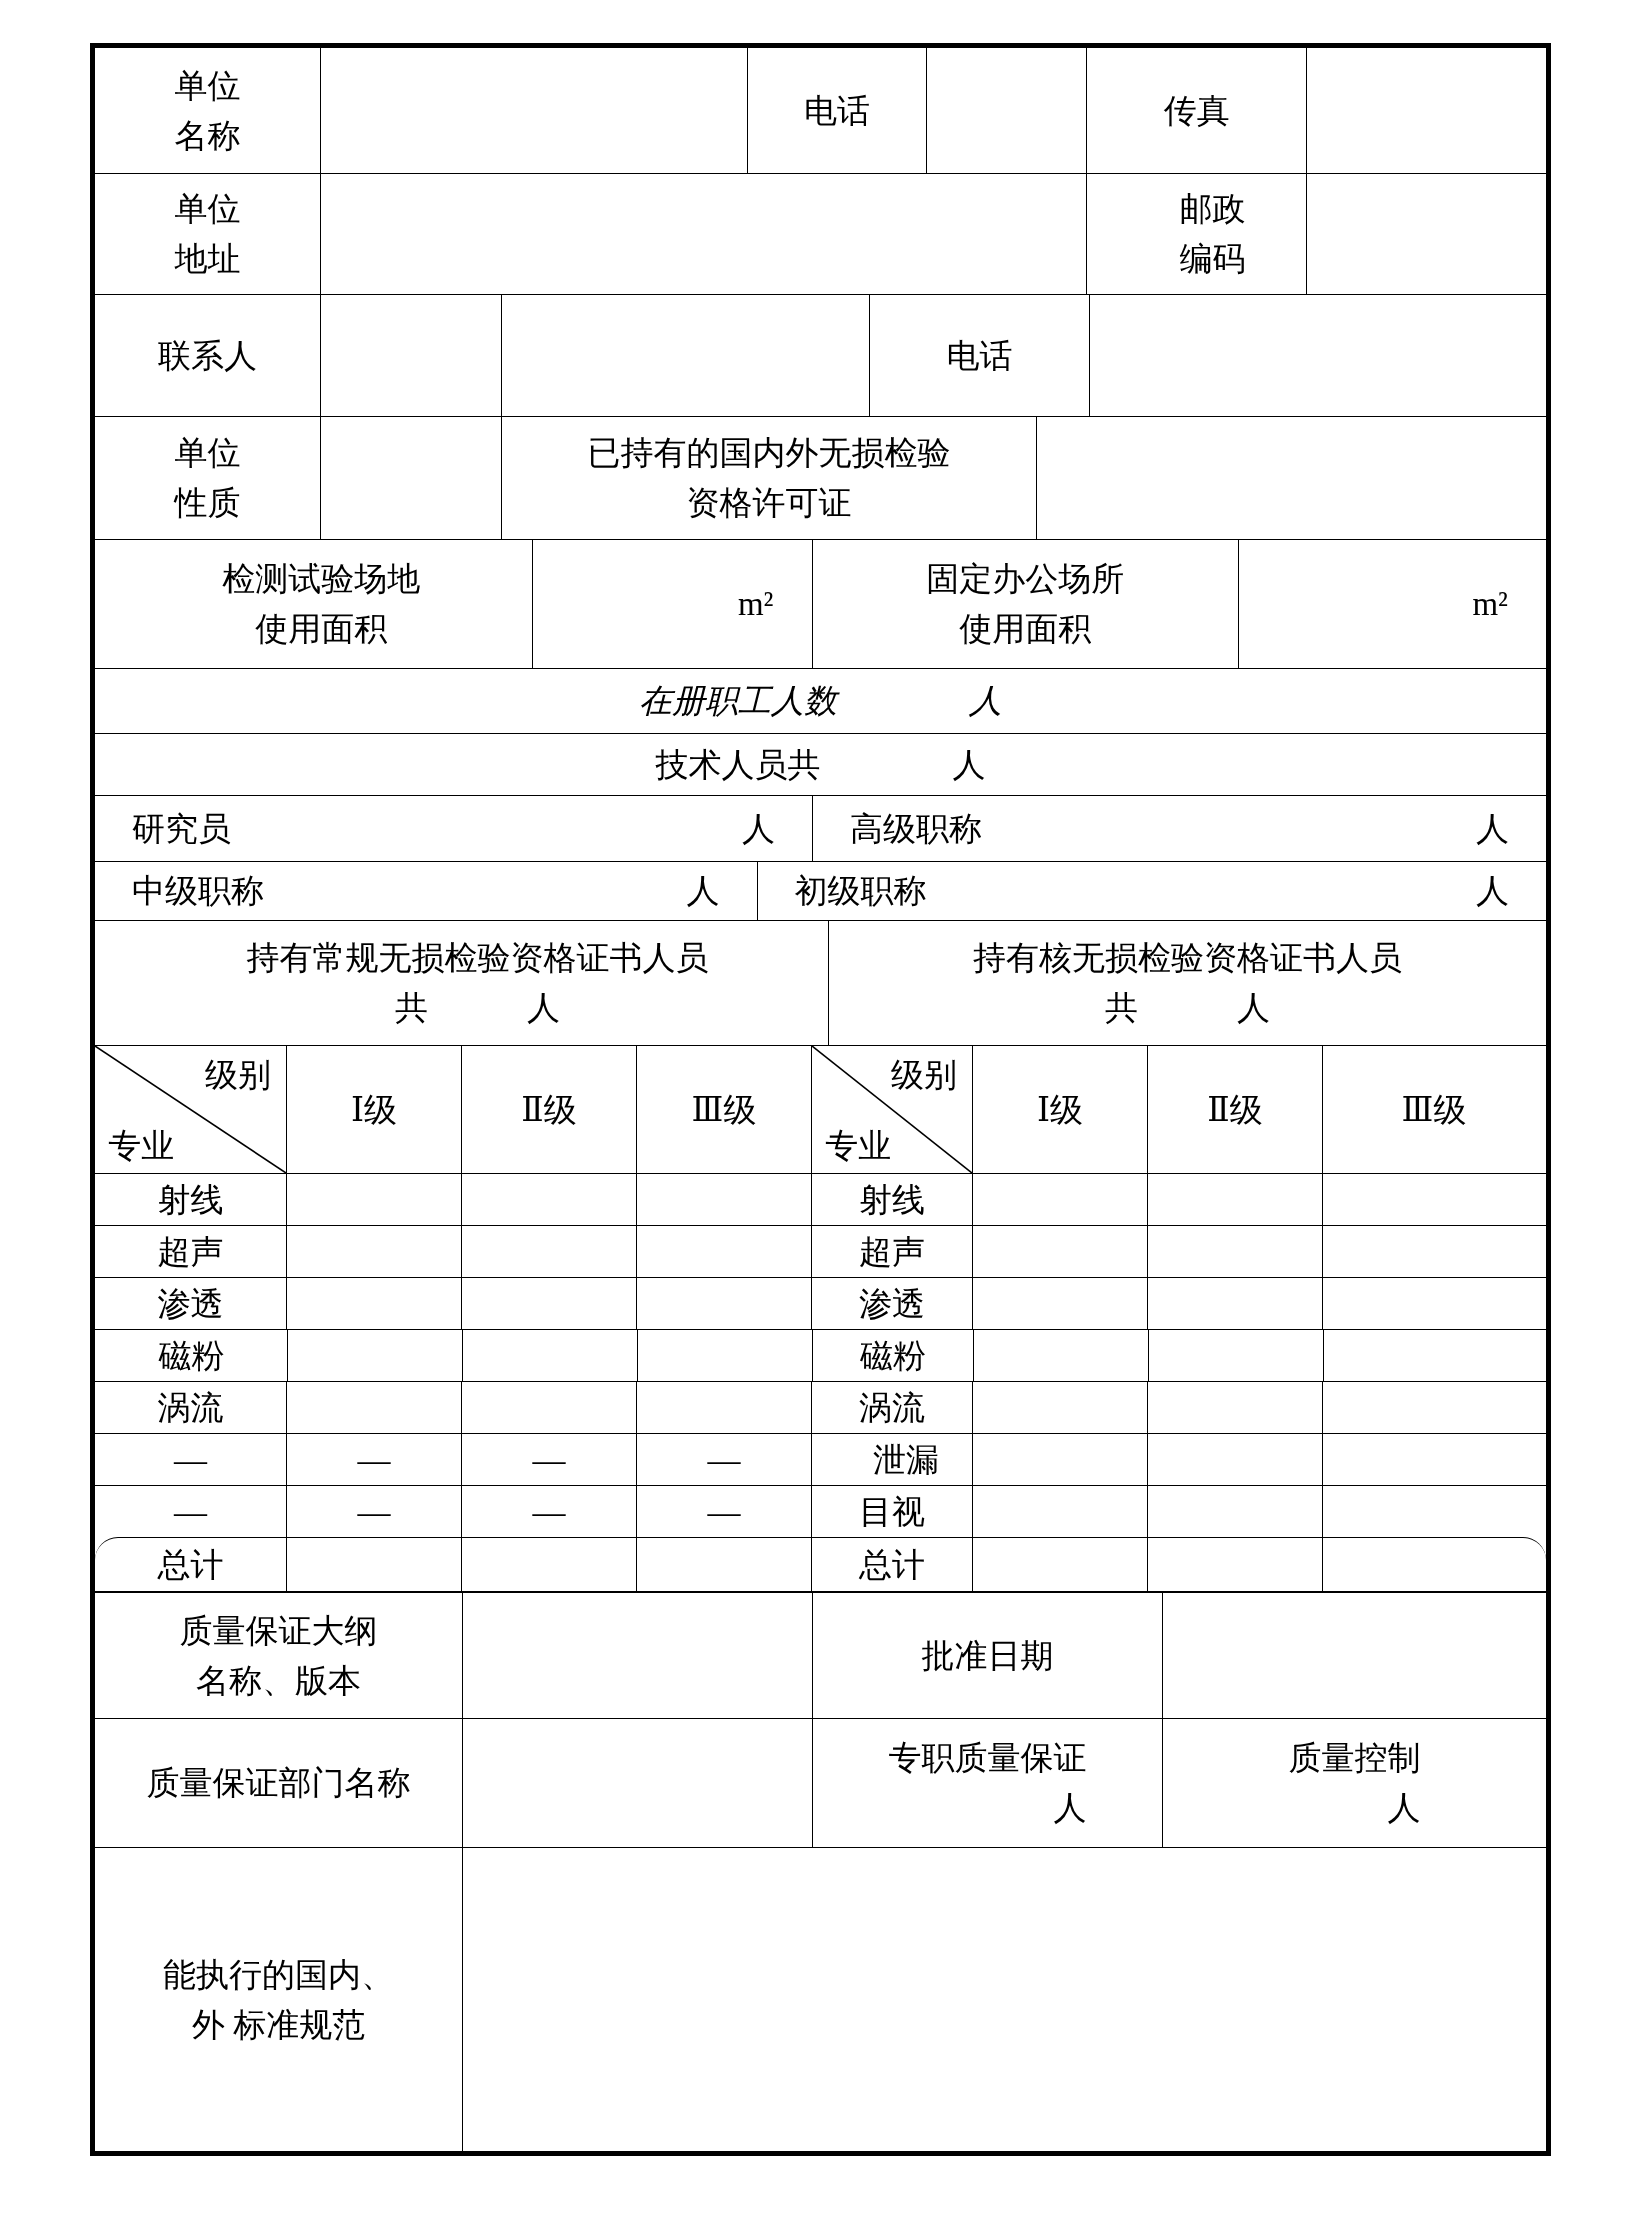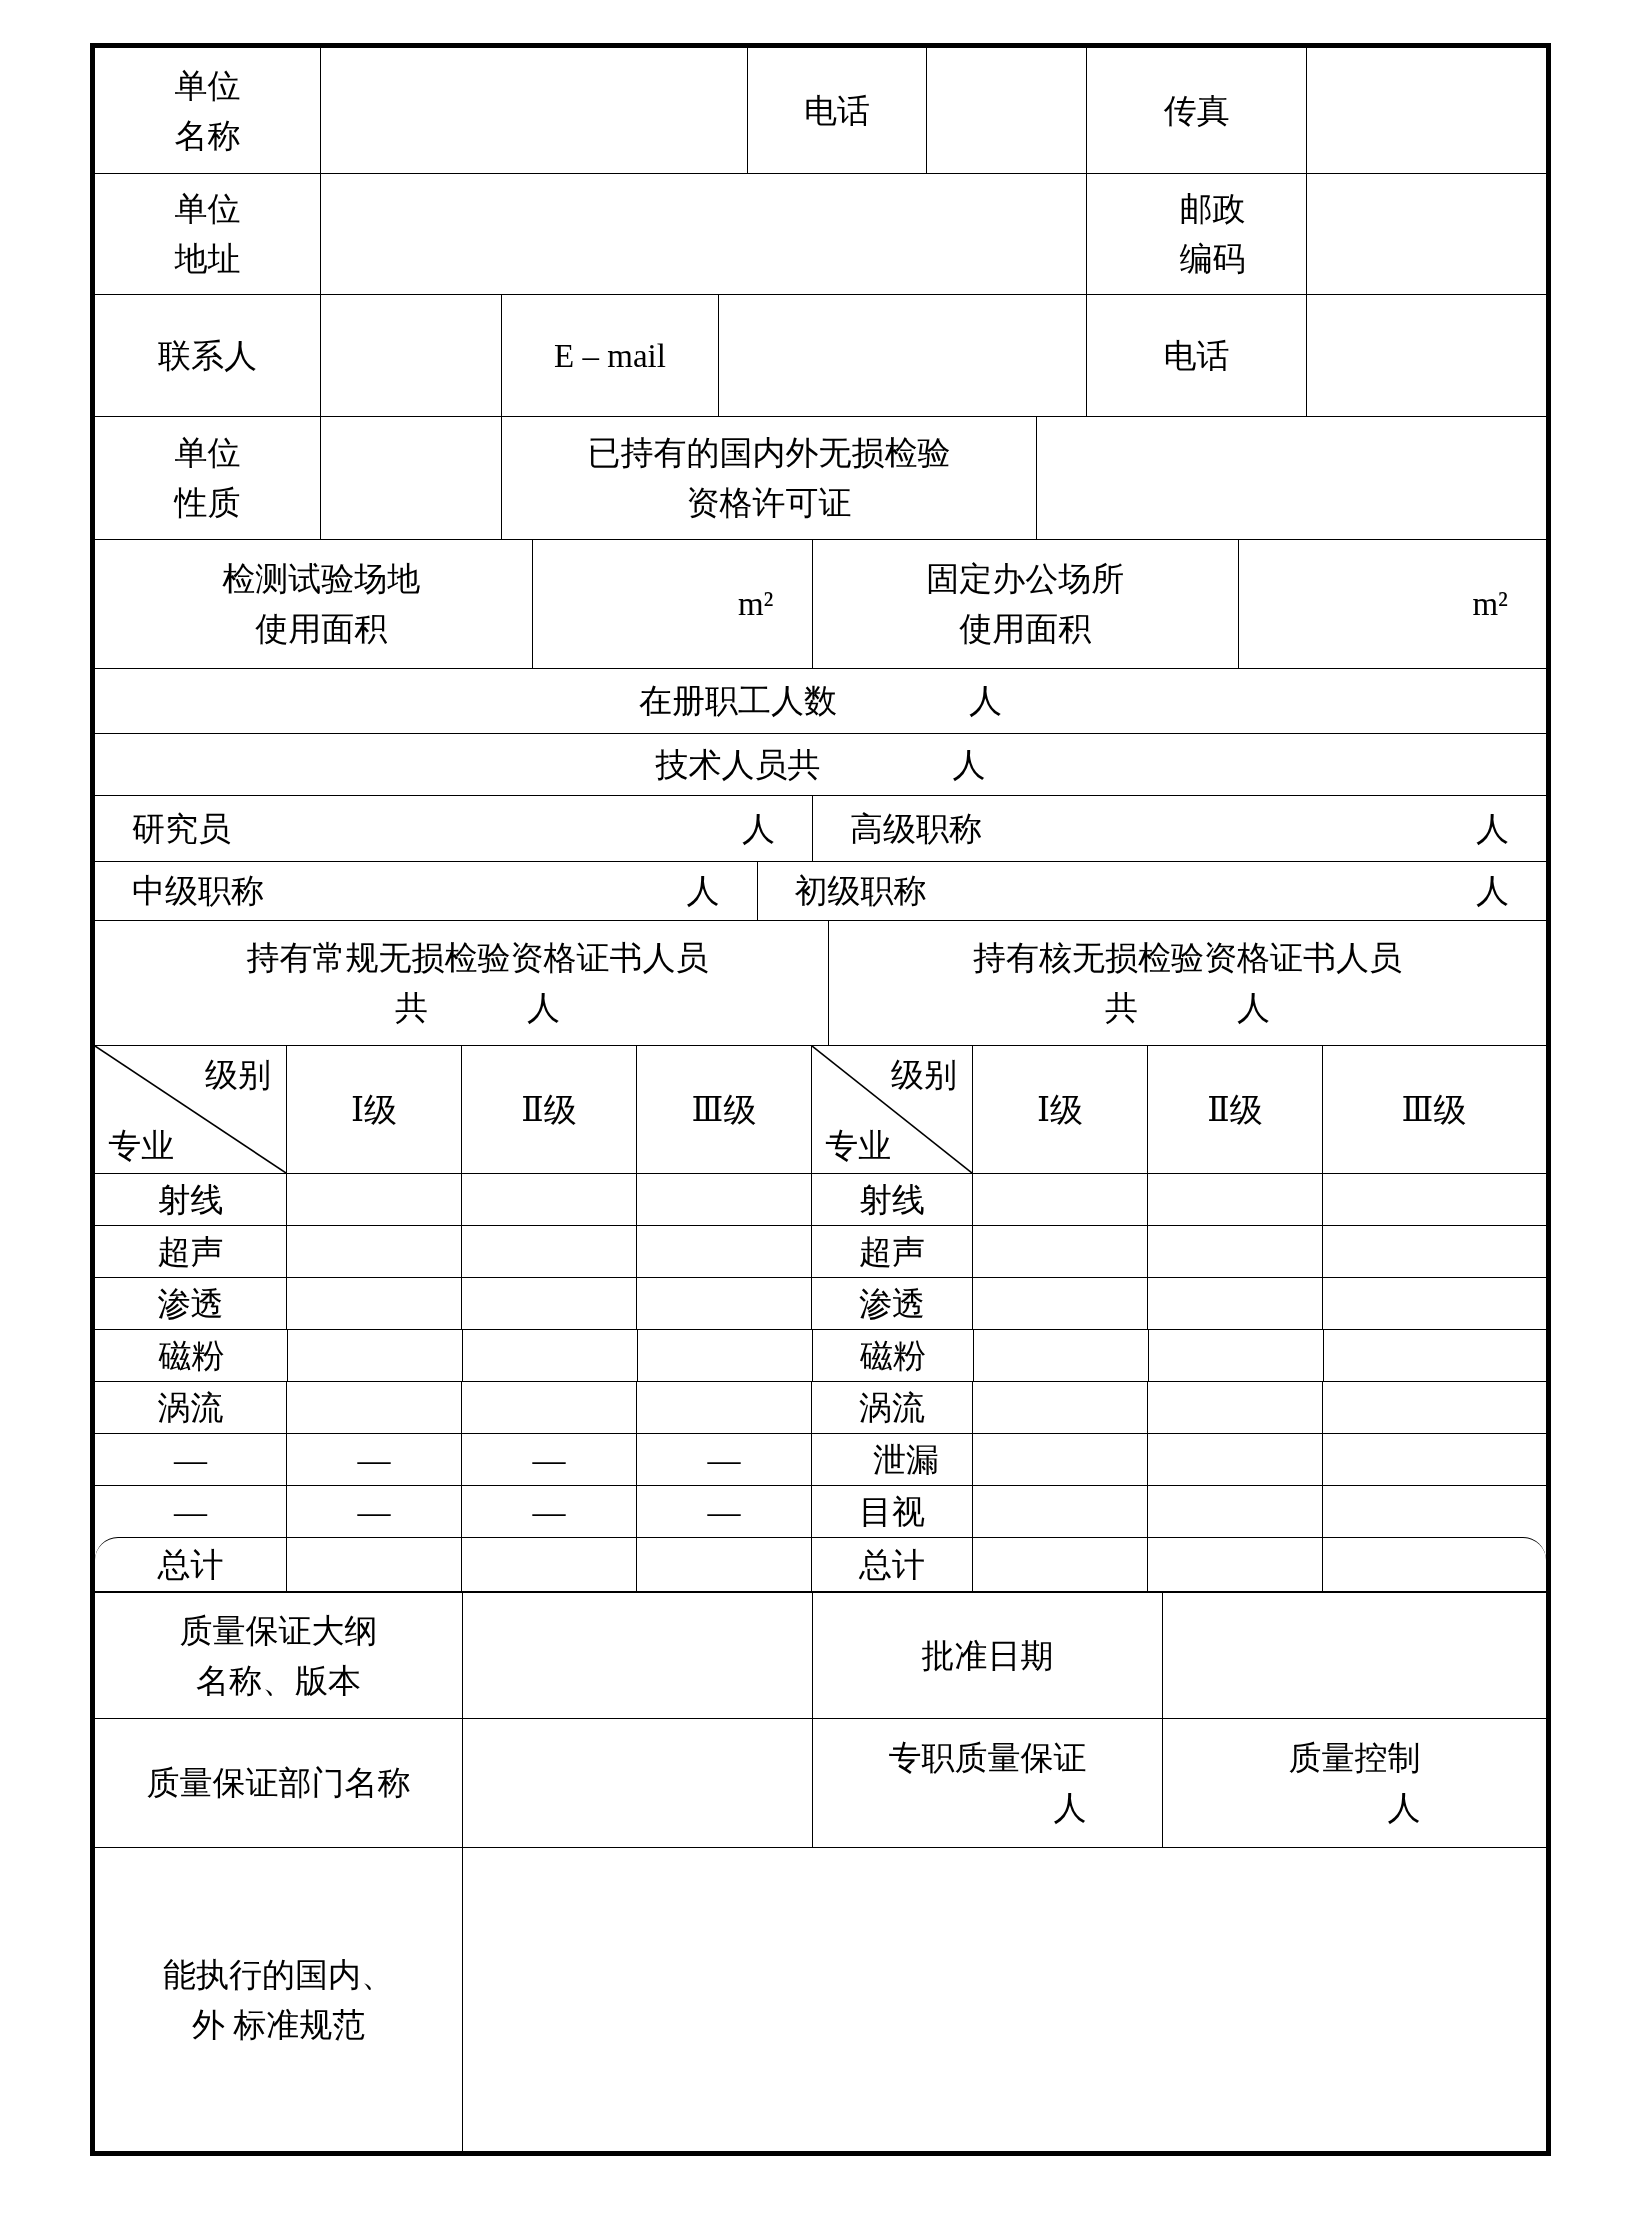--- a/index.html
+++ b/index.html
@@ -44,42 +44,41 @@
       <div class="cell" style="width: 225px;">单位
 地址</div>
       <div class="cell" style="width: 766px;"></div>
       <div class="cell" style="width: 220px; padding-left: 32px;">邮政
 编码</div>
       <div class="cell" style="width: 240px;"></div>
     </div>
     <div class="row" style="height: 122px;">
       <div class="cell" style="width: 225px;">联系人</div>
       <div class="cell" style="width: 181px;"></div>
-      <div class="cell" style="width: 217px;">E – mail</div>
       <div class="cell" style="width: 368px;"></div>
       <div class="cell" style="width: 220px;">电话</div>
       <div class="cell" style="width: 240px;"></div>
     </div>
     <div class="row" style="height: 123px;">
       <div class="cell" style="width: 225px;">单位
 性质</div>
       <div class="cell" style="width: 181px;"></div>
       <div class="cell" style="width: 535px;">已持有的国内外无损检验
 资格许可证</div>
       <div class="cell" style="width: 510px;"></div>
     </div>
     <div class="row" style="height: 129px;">
       <div class="cell" style="width: 437px; padding-left: 16px;">检测试验场地
 使用面积</div>
       <div class="cell r" style="width: 280px;">m²</div>
       <div class="cell" style="width: 427px;">固定办公场所
 使用面积</div>
       <div class="cell r" style="width: 308px;">m²</div>
     </div>
-    <div class="row" style="height: 65px;">
+    <div class="row" style="height: 65px; font-style: italic;">
       <div class="cell" style="width: 1451px;">在册职工人数　　　　人</div>
     </div>
     <div class="row" style="height: 62px;">
       <div class="cell" style="width: 1451px;">技术人员共　　　　人</div>
     </div>
     <div class="row" style="height: 66px;">
       <div class="cell j" style="width: 717px;"><span>研究员</span><span>人</span></div>
       <div class="cell j" style="width: 734px;"><span>高级职称</span><span>人</span></div>
     </div>
     <div class="row" style="height: 59px;">

